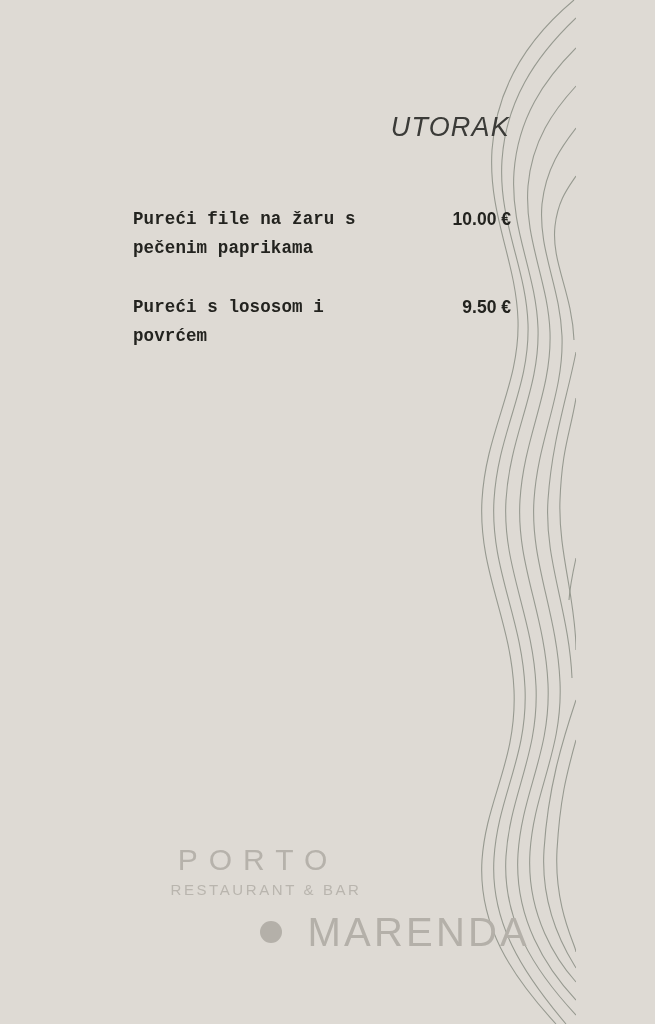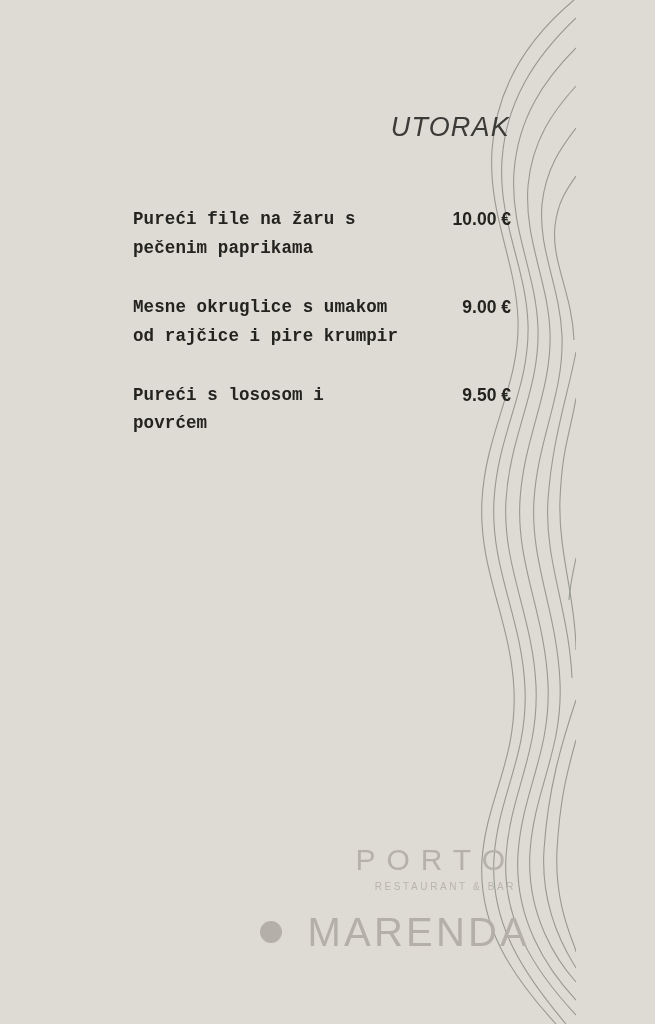--- a/index.html
+++ b/index.html
@@ -79,31 +79,31 @@
     padding-top: 0px;
     text-align: center;
   }
 
   
   .brand {
     position: absolute;
     left: 0;
     top: 845px;
     width: 516px;
-    text-align: right;
+    text-align: center;
   }
   .brand-name {
     font-size: 30px;
     letter-spacing: 11px;
     color: #b6b2ab;
     font-weight: normal;
     line-height: 1;
   }
   .brand-sub {
-    font-size: 10px;
+    font-size: 15px;
     letter-spacing: 2.6px;
     color: #b9b5ae;
     margin-top: 7px;
     line-height: 1;
     margin-left: 16px;
   }
 
   .marenda-row {
     position: absolute;
     left: 0;
@@ -153,24 +153,20 @@
 
   <div class="day-title">UTORAK</div>
 
   <div class="menu-list">
 
     <div class="menu-item">
       <div class="item-name">Pureći file na žaru s pečenim paprikama</div>
       <div class="item-price">10.00 €</div>
     </div>
 
-    <div class="menu-item">
-      <div class="item-name">Mesne okruglice s umakom od rajčice i pire krumpir</div>
-      <div class="item-price">9.00 €</div>
-    </div>
 
     <div class="menu-item">
       <div class="item-name">Pureći s lososom i povrćem</div>
       <div class="item-price">9.50 €</div>
     </div>
 
   </div>
 
   <div class="brand">
     <div class="brand-name">PORTO</div>

